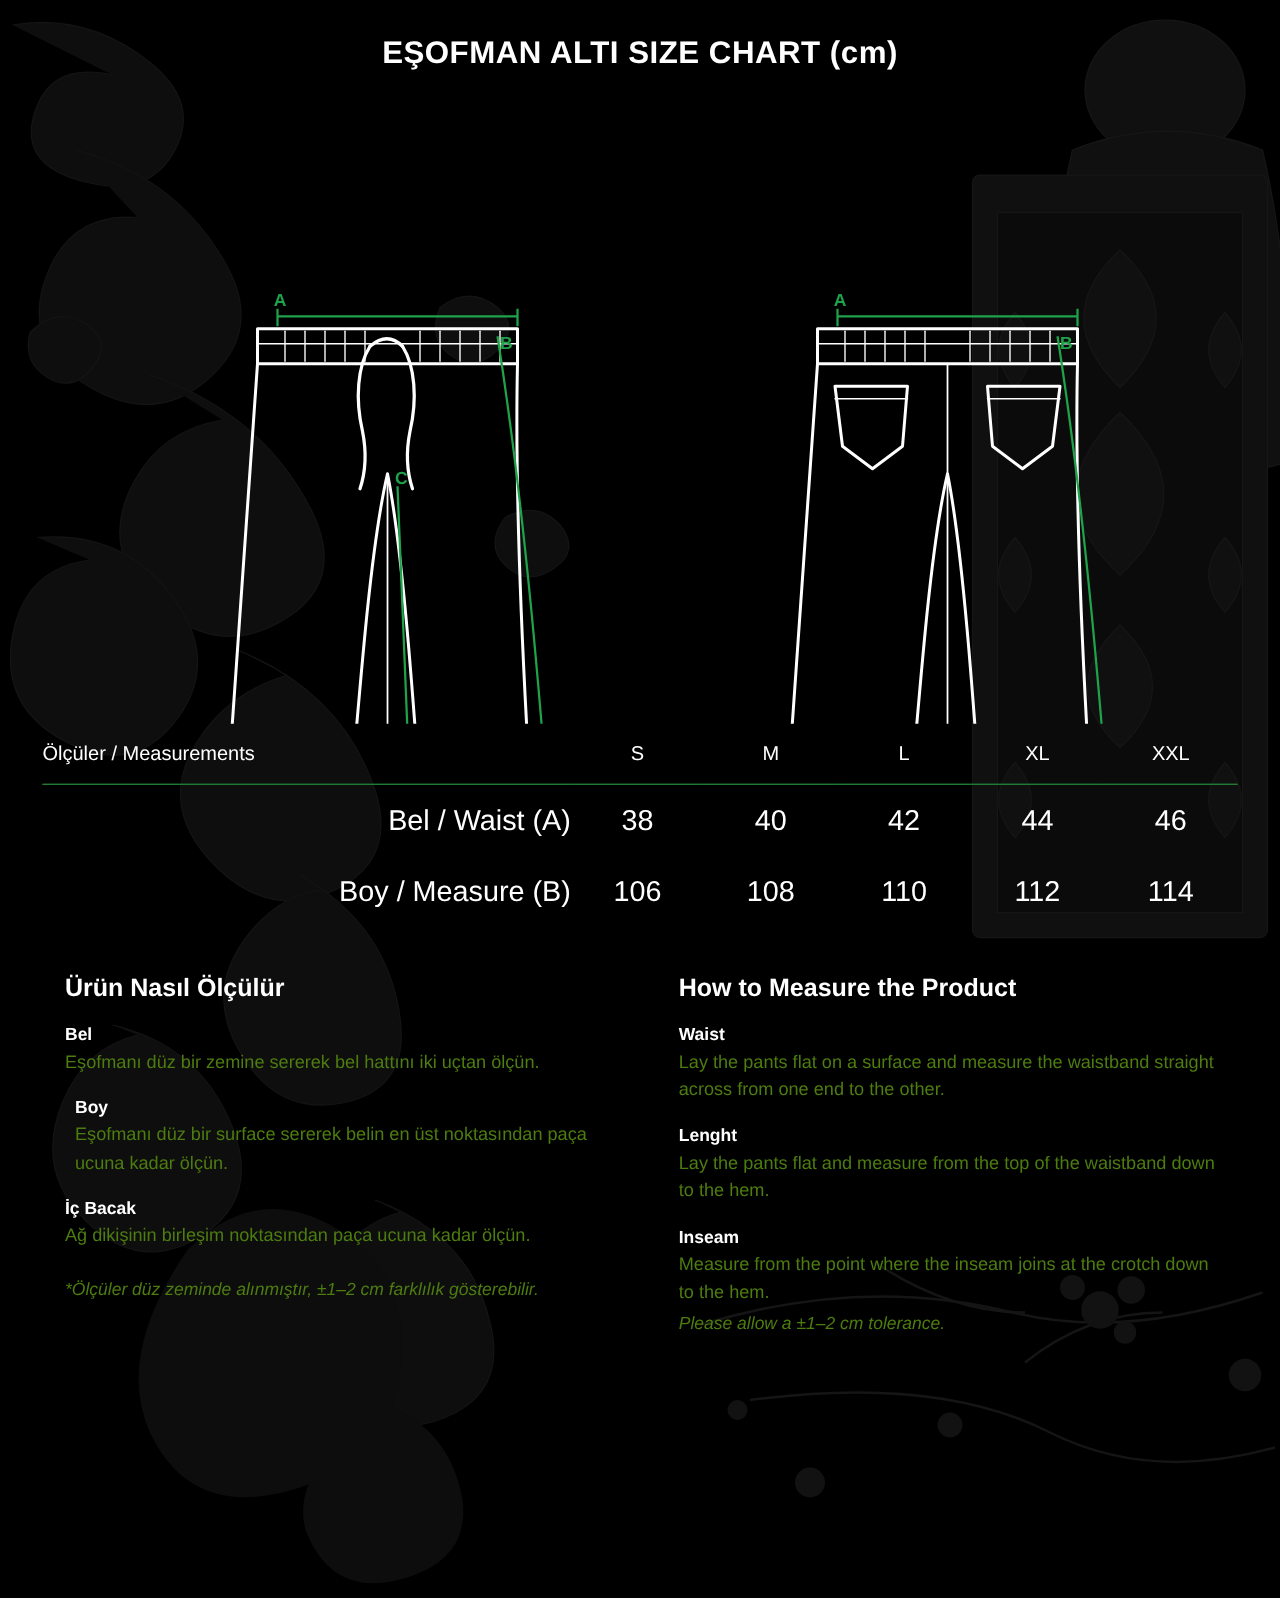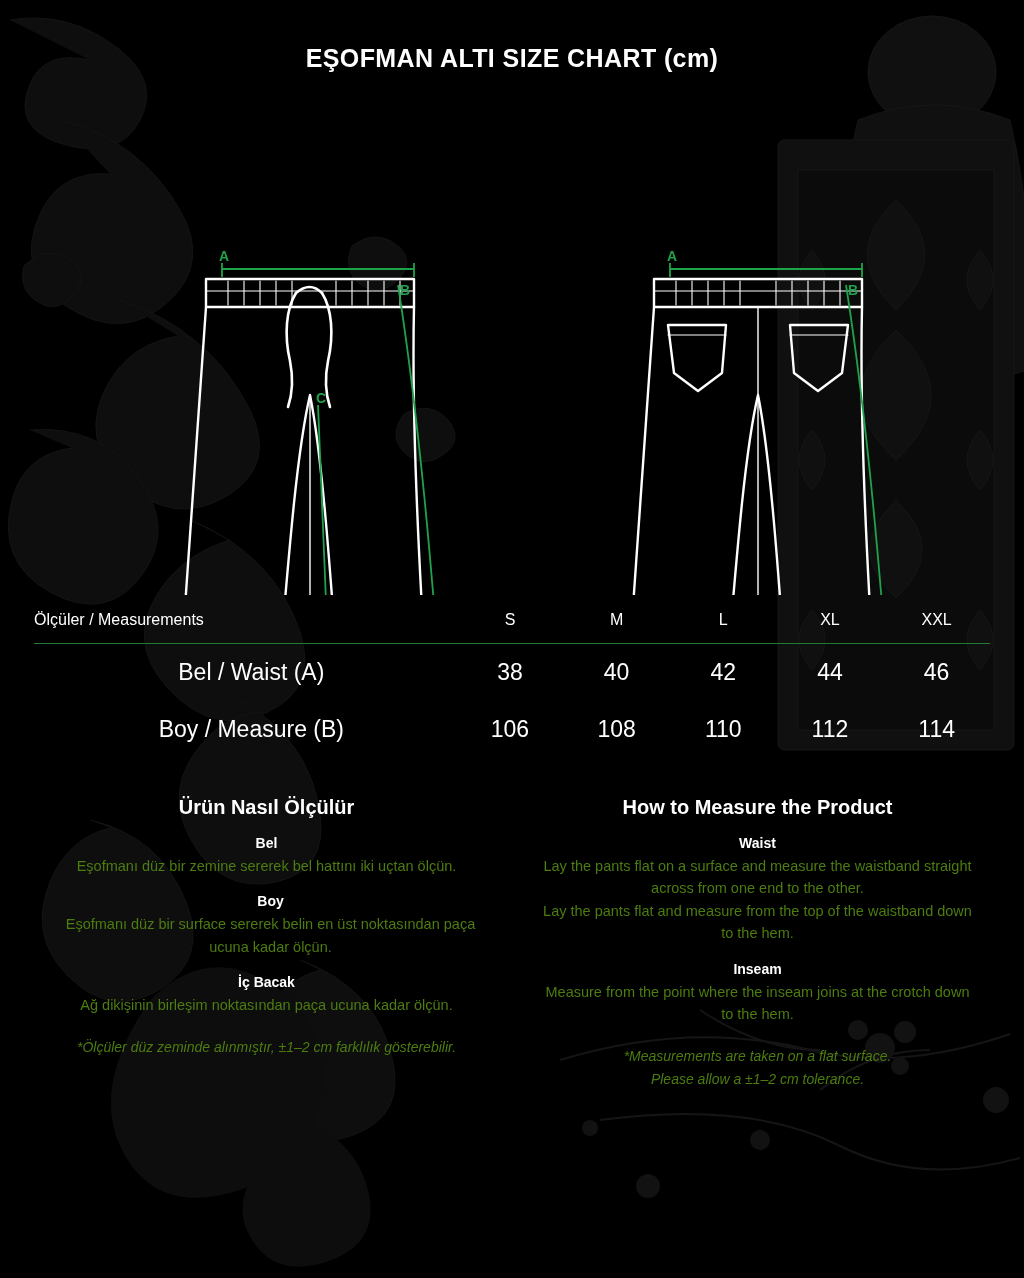--- a/index.html
+++ b/index.html
@@ -25,21 +25,21 @@
   #bg svg { position: absolute; inset: 0; }
 
   #content { position: relative; z-index: 2; }
 
   
   .title {
     text-align: center;
     font-size: 25px;
     font-weight: bold;
     letter-spacing: .4px;
-    padding-top: 44px;
+    padding-top: 28px;
     margin: 0;
   }
 
   
   .illus {
     position: relative;
     width: 1024px;
     height: 500px;
     margin-top: 22px;
   }
@@ -65,37 +65,36 @@
     padding-bottom: 14px;
   }
   table.size-table thead tr {
     border-bottom: 1.5px solid #1f7a33;
   }
   table.size-table th.label-col {
     text-align: left;
     width: 420px;
   }
   table.size-table td.label-col {
-    text-align: center;
+    text-align: right;
     padding-left: 12px;
   }
   table.size-table th.val-col,
   table.size-table td.val-col {
     text-align: center;
     width: 106px;
   }
   table.size-table tbody tr td { padding-top: 15px; padding-bottom: 15px; }
 
   
   .howto {
     display: flex;
     margin: 38px 0 0 0;
     padding: 0 52px 0 52px;
     gap: 62px;
-    text-align: center;
   }
   .howto-col { width: 430px; }
   .howto-col h2 {
     font-size: 20px;
     margin: 0 0 14px 0;
     font-weight: bold;
   }
   .howto-col h3 {
     font-size: 14px;
     margin: 16px 0 4px 0;
@@ -312,24 +311,24 @@
 
       <p class="note">*Ölçüler düz zeminde alınmıştır, ±1–2 cm farklılık gösterebilir.</p>
     </div>
 
     <div class="howto-col">
       <h2>How to Measure the Product</h2>
 
       <h3>Waist</h3>
       <p>Lay the pants flat on a surface and measure the waistband straight across from one end to the other.</p>
 
+      <h3>Lenght</h3>
       <p>Lay the pants flat and measure from the top of the waistband down to the hem.</p>
 
       <h3>Inseam</h3>
       <p>Measure from the point where the inseam joins at the crotch down to the hem.</p>
 
-      <p class="note">*Measurements are taken on a flat surface.</p>
       <p class="note" style="margin-top:2px">Please allow a ±1–2 cm tolerance.</p>
     </div>
 
   </div>
 
 </div>
 
 </body></html>

